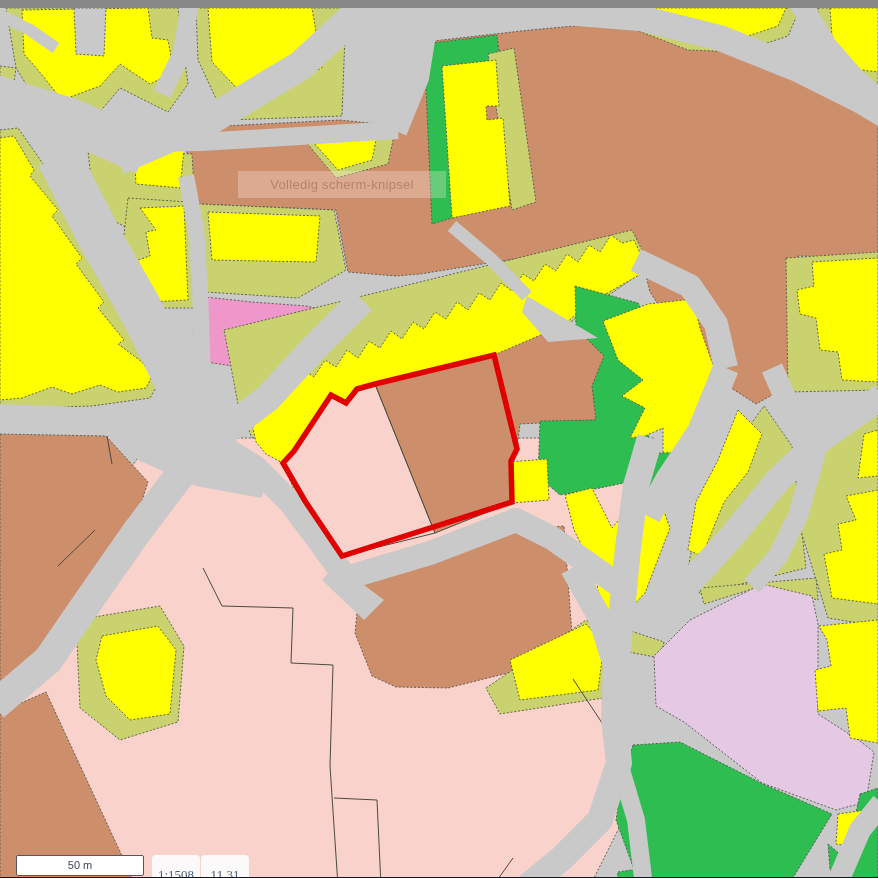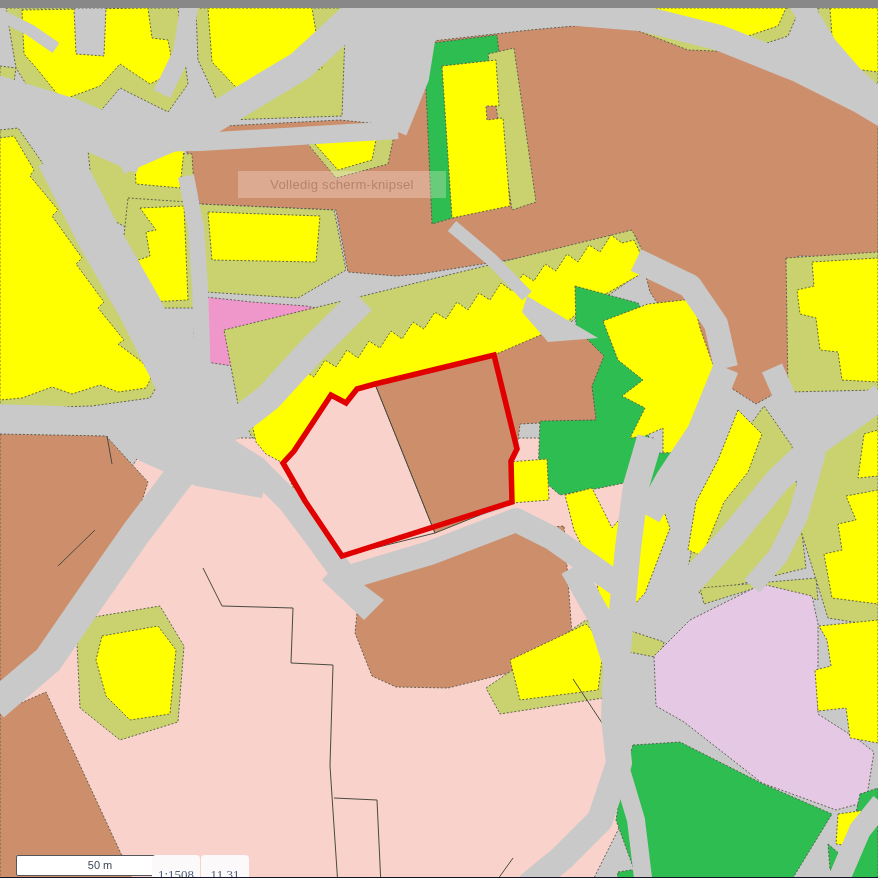--- a/index.html
+++ b/index.html
@@ -8,21 +8,21 @@
   .screen svg{position:absolute;left:0;top:0;}
   .watermark{position:absolute;left:238px;top:163px;width:208px;height:27px;
              background:var(--watermark-bg,rgba(255,246,238,.28));
              color:var(--watermark-text,#b5846b);font-size:13px;line-height:27px;
              text-align:center;letter-spacing:.3px;}
   .statusbar{position:absolute;left:0;top:847px;width:878px;height:22px;
              display:flex;align-items:center;gap:0;
              color:var(--status-text,#4c6078);font-size:13px;}
   .scale-chip{position:absolute;left:16px;top:0;width:126px;height:19px;
               background:#ffffff;border:1px solid var(--scalebar-border,#55565a);
-              border-radius:2px;text-align:center;font-size:11px;line-height:19px;color:#3c4754;padding-left:20px;}
+              border-radius:2px;text-align:center;font-size:11px;line-height:19px;color:#3c4754;}
   .chip{position:absolute;top:0;height:39px;background:var(--chip-bg,#fbf9f9);
         border-radius:4px;display:flex;align-items:center;justify-content:center;
         white-space:nowrap;padding:0 24px;box-sizing:border-box;font-size:13px;font-family:Liberation Serif, serif;}
   .chip.ratio{left:152px;width:42px;}
   .chip.zoom{left:201px;width:40px;}
   .chip.coords{left:248px;width:214px;font-size:12.5px;}
   .bottombar{position:absolute;left:0;top:869px;width:878px;height:9px;
              background:var(--bottom-bar,#121426);}
 </style>
 </head>

